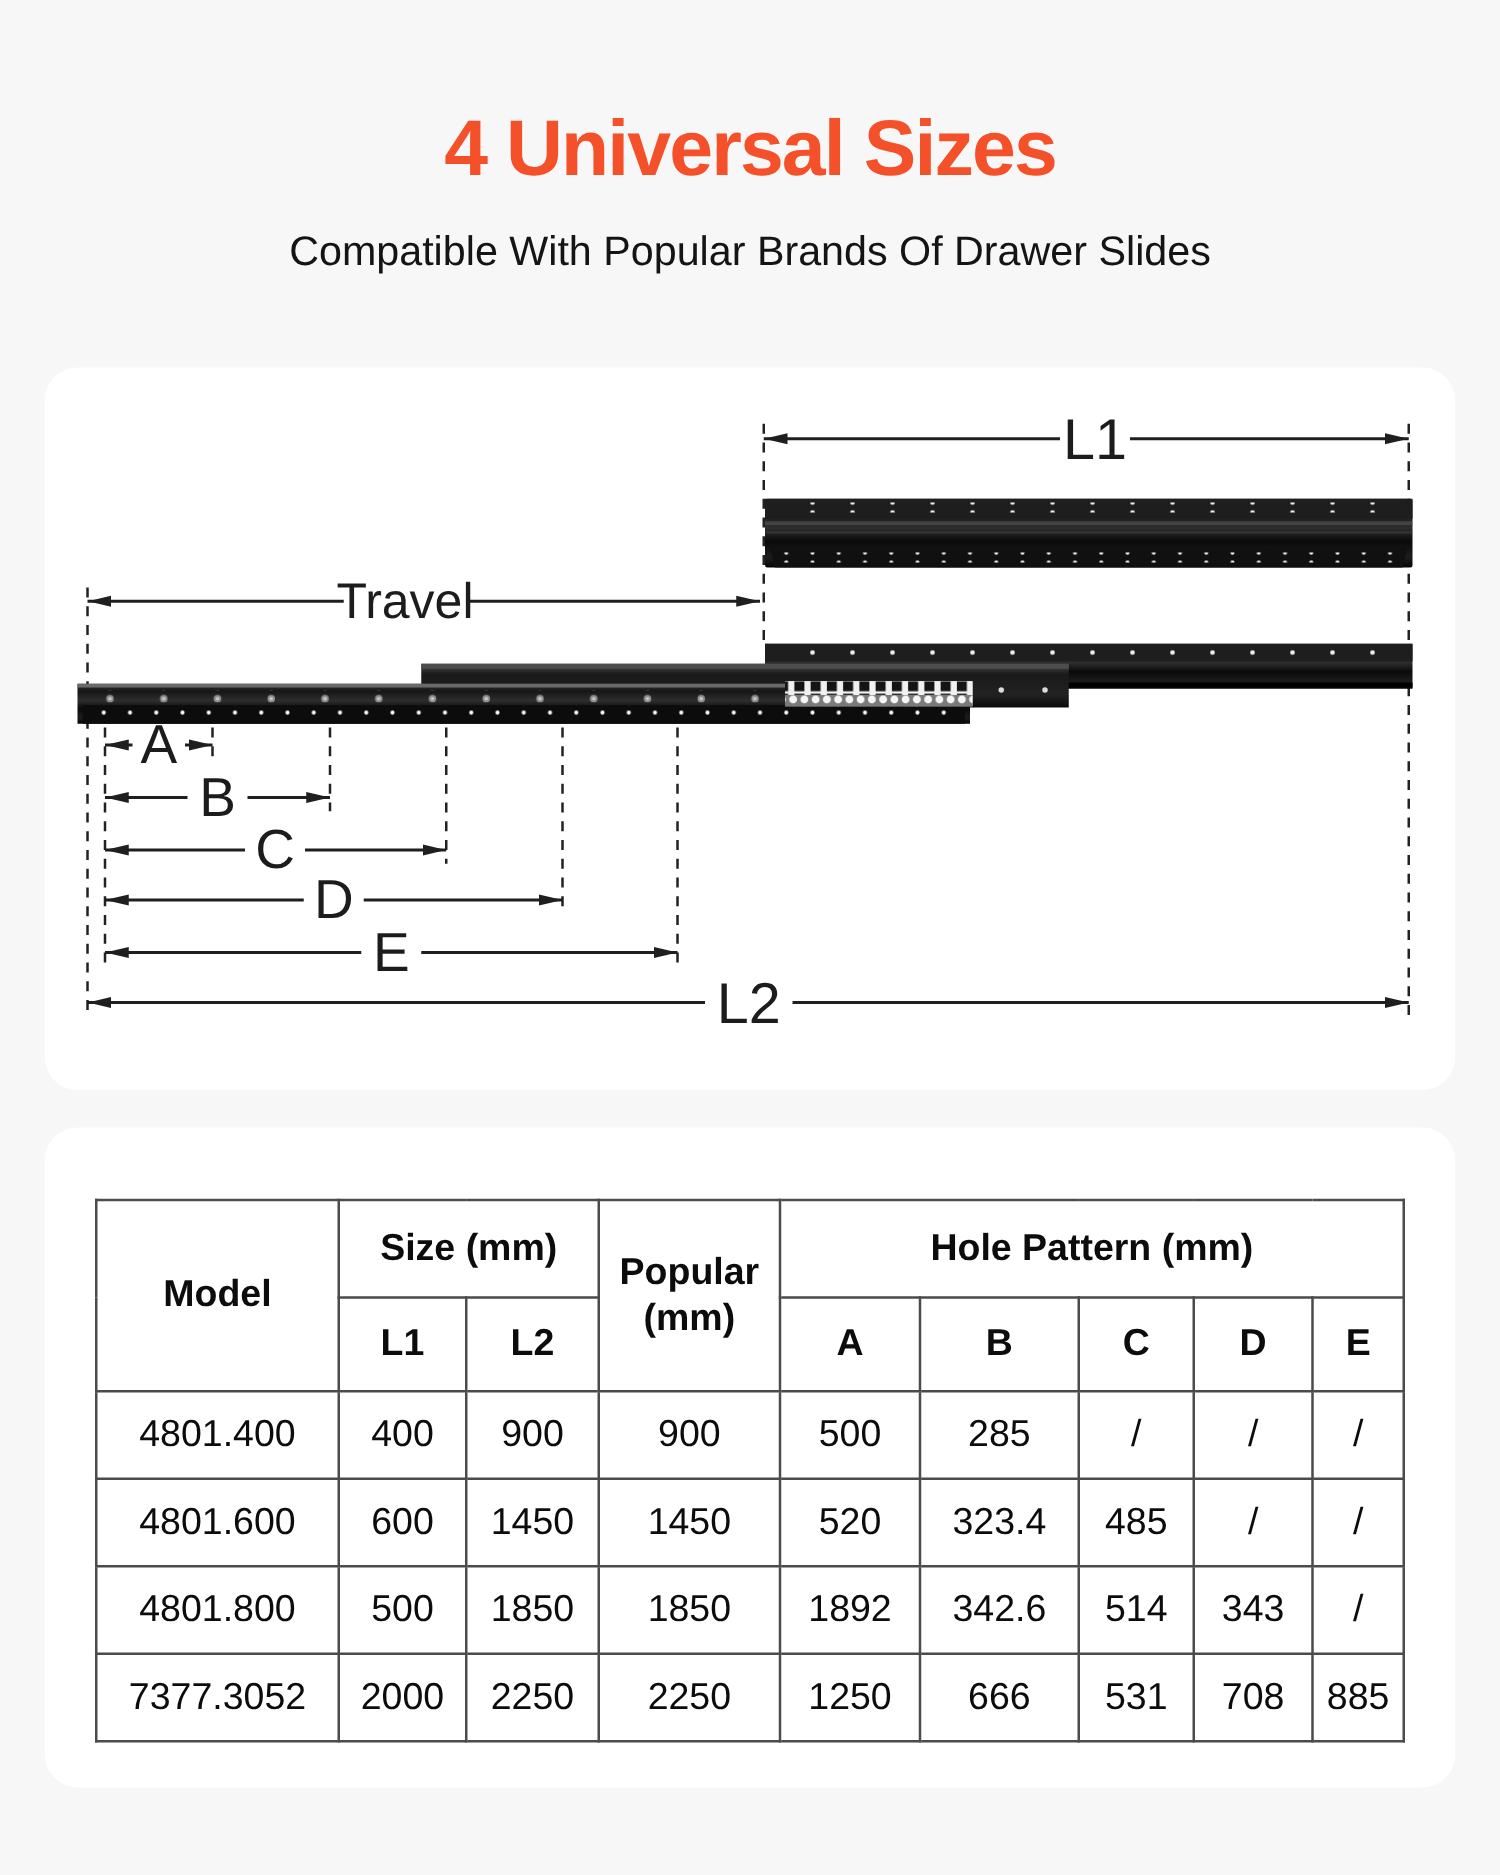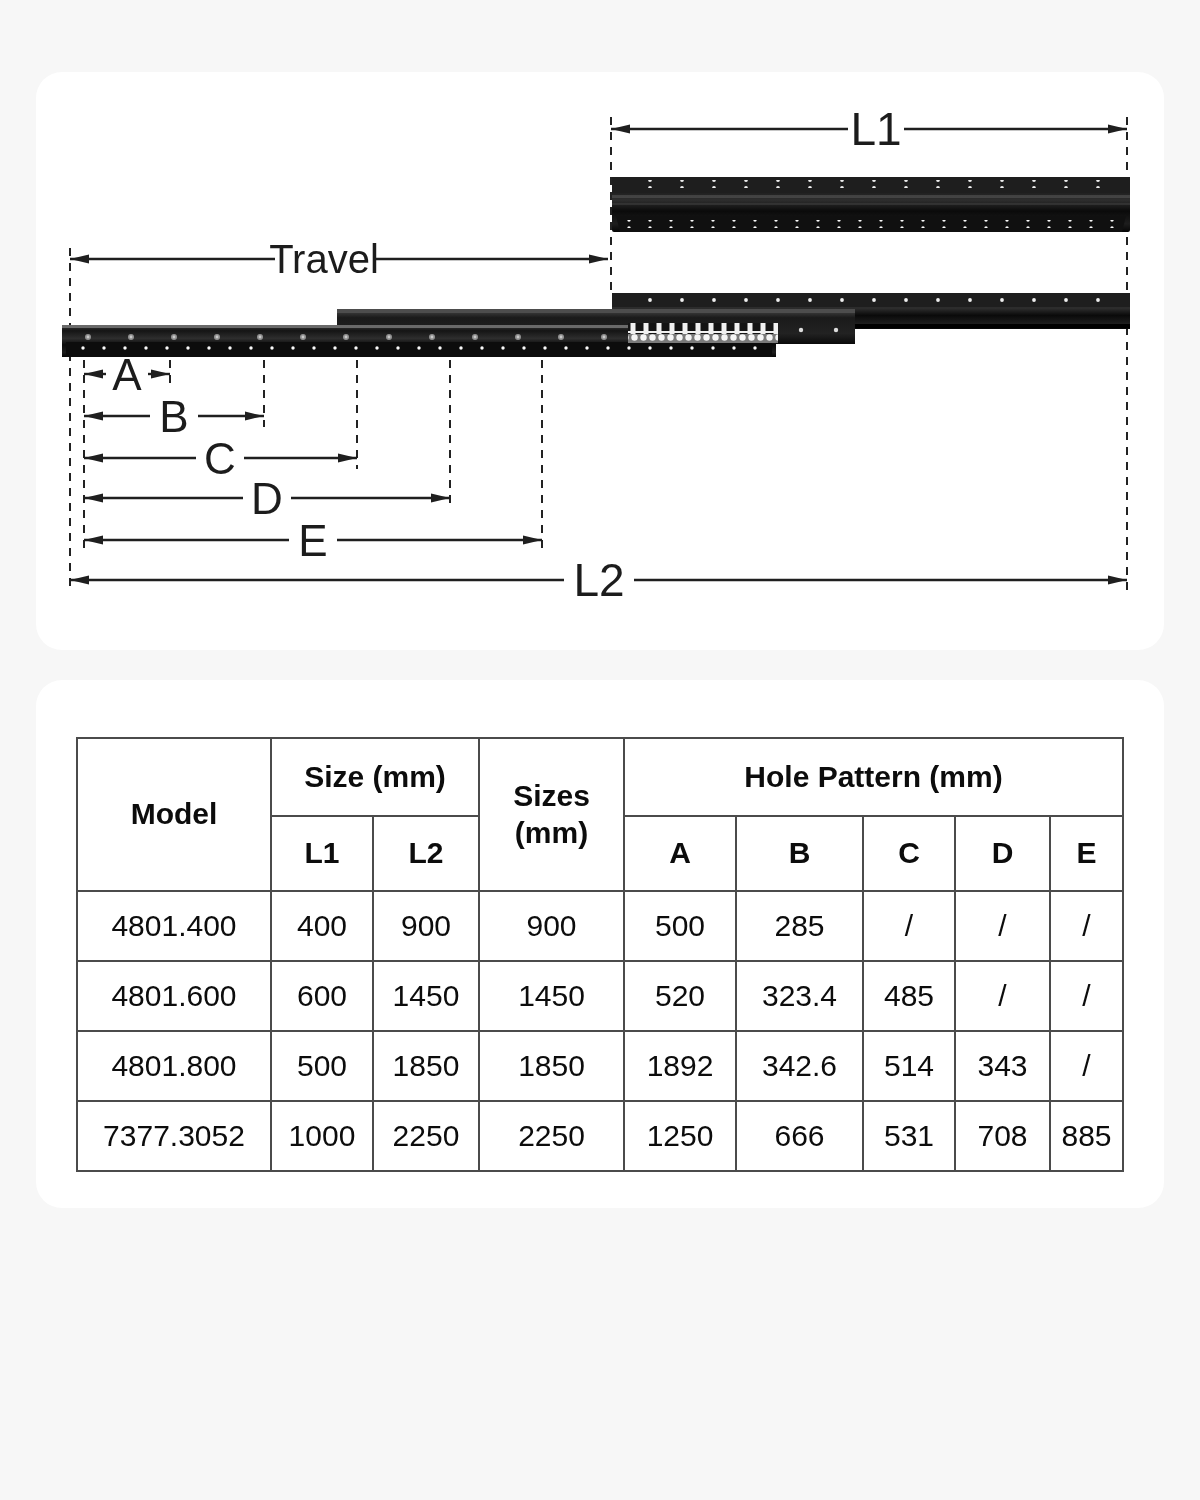--- a/index.html
+++ b/index.html
@@ -68,20 +68,22 @@
   table.spec td { font-weight: 400; margin-top: 12px; }
   tr.hrow1 { height: 78px; }
   tr.hrow2 { height: 75px; }
   tr.drow  { height: 70px; }
 </style>
 </head>
 <body>
 
 <div class="page">
 
+  <h1 class="hero-title">4 Universal Sizes</h1>
+  <p class="hero-subtitle">Compatible With Popular Brands Of Drawer Slides</p>
 
   <div class="card diagram-card">
     <svg width="1128" height="578" viewBox="0 0 1128 578" xmlns="http://www.w3.org/2000/svg">
       <defs>
         <marker id="dimArrow" markerUnits="userSpaceOnUse" markerWidth="19" markerHeight="10" refX="19" refY="5" orient="auto-start-reverse">
           <path d="M19,5 L0,0.6 L0,9.4 Z" fill="#1f1f1f"></path>
         </marker>
         <linearGradient id="railGrad" x1="0" y1="0" x2="0" y2="1">
           <stop offset="0" stop-color="#3b3b3b"></stop>
           <stop offset="0.18" stop-color="#151515"></stop>
@@ -227,21 +229,21 @@
           <col style="width:112px">
           <col style="width:127px">
         <col style="width:92px">
           <col style="width:95px">
           <col style="width:73px">
       </colgroup>
       <tbody>
           <tr class="hrow1">
         <th rowspan="2">Model</th>
         <th colspan="2">Size (mm)</th>
-        <th rowspan="2">Sizes (mm)</th>
+        <th rowspan="2">Popular (mm)</th>
         <th colspan="5">Hole Pattern (mm)</th>
       </tr>
       <tr class="hrow2">
         <th>L1</th>
         <th>L2</th>
         <th>A</th>
         <th>B</th>
         <th>C</th>
         <th>D</th>
         <th>E</th>
@@ -274,21 +276,21 @@
         <td>1850</td>
         <td>1850</td>
         <td>1892</td>
         <td>342.6</td>
         <td>514</td>
         <td>343</td>
         <td>/</td>
       </tr>
       <tr class="drow">
         <td>7377.3052</td>
-        <td>1000</td>
+        <td>2000</td>
         <td>2250</td>
         <td>2250</td>
         <td>1250</td>
         <td>666</td>
         <td>531</td>
         <td>708</td>
         <td>885</td>
       </tr>
     </tbody>
       </table>

